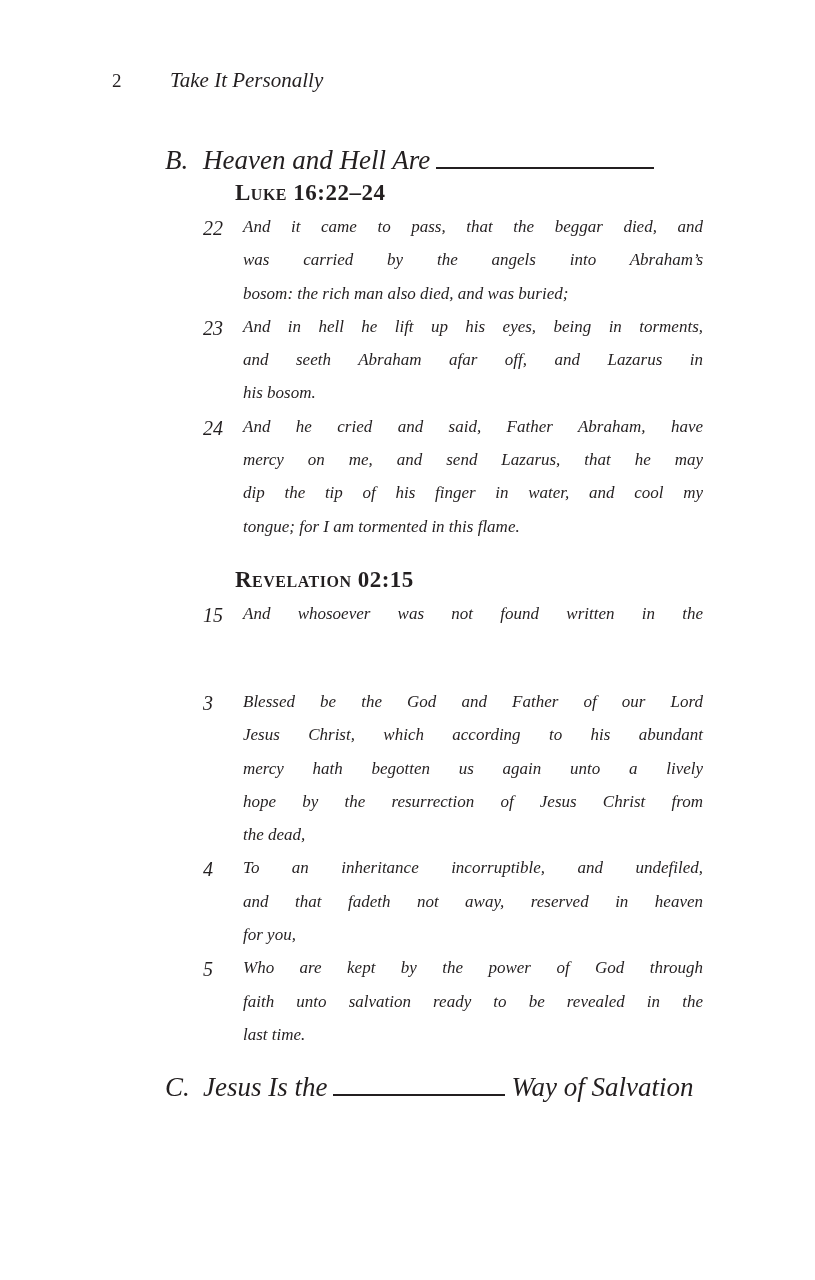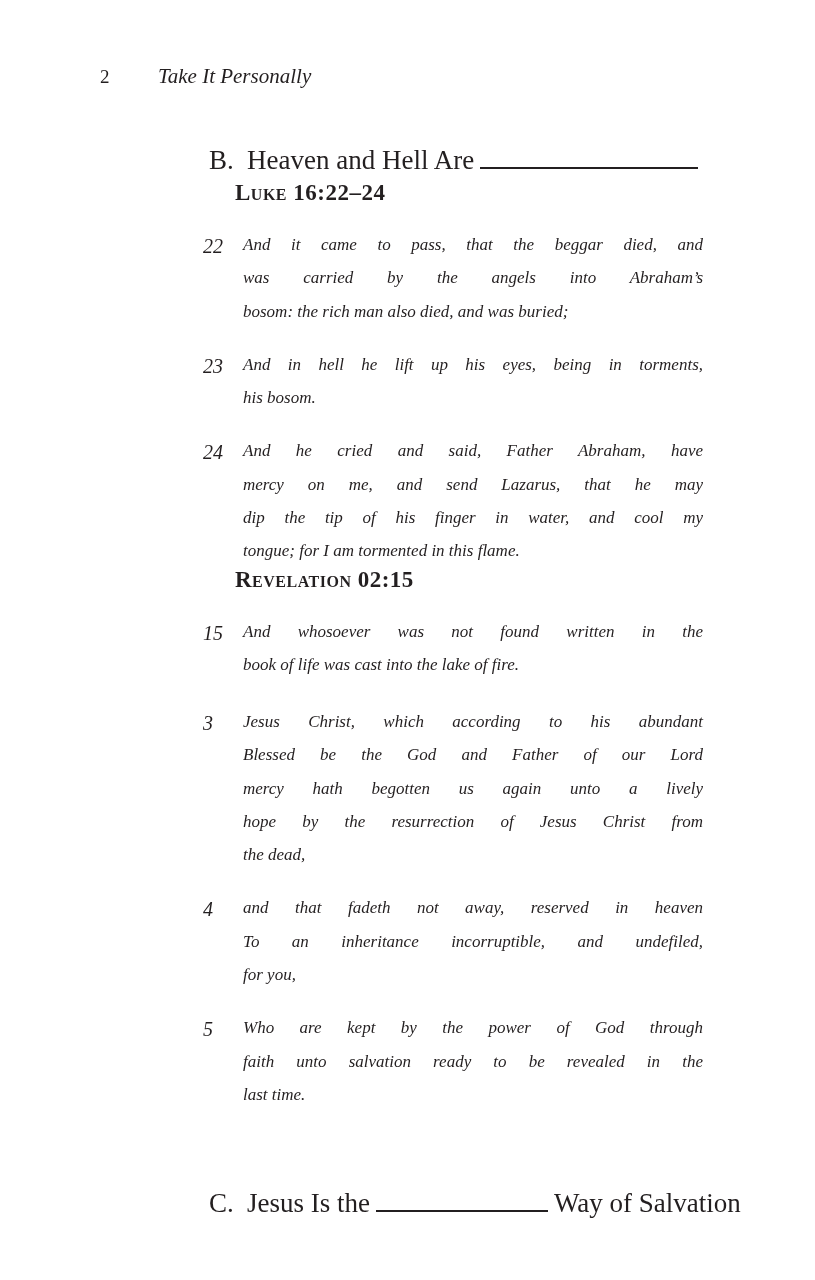--- a/index.html
+++ b/index.html
@@ -11,78 +11,77 @@
       width: 815px;
       height: 1280px;
       position: relative;
       overflow: hidden;
       font-family: "DejaVu Serif", "Liberation Serif", serif;
       color: #231f20;
     }
     .running-head {
       position: absolute;
       top: 60px;
-      left: 100px;
+      left: 112px;
       font-size: 19px;
-      line-height: 32px;
+      line-height: 40px;
     }
     .running-head .page-num {
       display: inline-block;
       width: 58px;
       font-family: "Liberation Serif", serif;
       font-size: 19px;
     }
     .running-head .book-title {
       font-style: italic;
       font-family: "Liberation Serif", serif;
       font-size: 21px;
     }
     .section-heading {
       position: absolute;
       left: 165px;
       font-family: "Liberation Serif", serif;
+      font-style: italic;
       font-size: 27px;
       line-height: 34px;
       white-space: nowrap;
-      margin-left: 44px;
     }
     .section-heading .letter {
       display: inline-block;
       width: 38px;
     }
     .blank {
       display: inline-block;
       border-bottom: 2px solid #231f20;
       height: 24px;
       vertical-align: baseline;
     }
     .blank.b { width: 218px; margin-left: 6px; }
     .blank.c { width: 172px; margin: 0 6px; }
     #heading-b { top: 143px; }
-    #heading-c { top: 1186px; }
+    #heading-c { top: 1070px; }
 
     .passage {
       position: absolute;
       left: 203px;
       width: 500px;
     }
     .ref {
       font-family: "Liberation Serif", serif;
       font-variant: small-caps;
       font-size: 23px;
       line-height: 30px;
       letter-spacing: 0.5px;
       font-weight: 600;
       margin-bottom: 2px;
       margin-left: 32px;
     }
     .verse {
       display: flex;
       align-items: flex-start;
-      margin-top: 20px;
     }
     .verse-num {
       width: 40px;
       flex: 0 0 40px;
       font-family: "Liberation Serif", serif;
       font-style: italic;
       font-size: 20px;
       line-height: 33.3px;
       padding-top: 2px;
     }
@@ -125,61 +124,61 @@
     <div class="verse-text">
       <span class="ln">And it came to pass, that the beggar died, and</span>
       <span class="ln">was carried by the angels into Abraham’s</span>
       <span class="ln last">bosom: the rich man also died, and was buried;</span>
     </div>
   </div>
   <div class="verse">
     <div class="verse-num">23</div>
     <div class="verse-text">
       <span class="ln">And in hell he lift up his eyes, being in torments,</span>
+      <span class="ln">and seeth Abraham afar off, and Lazarus in</span>
       <span class="ln last">his bosom.</span>
     </div>
   </div>
   <div class="verse">
     <div class="verse-num">24</div>
     <div class="verse-text">
       <span class="ln">And he cried and said, Father Abraham, have</span>
       <span class="ln">mercy on me, and send Lazarus, that he may</span>
       <span class="ln">dip the tip of his finger in water, and cool my</span>
       <span class="ln last">tongue; for I am tormented in this flame.</span>
     </div>
   </div>
 </div>
 
 <div class="passage" id="passage-rev">
   <div class="ref">Revelation 02:15</div>
   <div class="verse">
     <div class="verse-num">15</div>
     <div class="verse-text">
       <span class="ln">And whosoever was not found written in the</span>
-      <span class="ln last">book of life was cast into the lake of fire.</span>
     </div>
   </div>
 </div>
 
 <div class="passage" id="passage-peter">
   <div class="verse">
     <div class="verse-num">3</div>
     <div class="verse-text">
+      <span class="ln">Blessed be the God and Father of our Lord</span>
       <span class="ln">Jesus Christ, which according to his abundant</span>
-      <span class="ln">Blessed be the God and Father of our Lord</span>
       <span class="ln">mercy hath begotten us again unto a lively</span>
       <span class="ln">hope by the resurrection of Jesus Christ from</span>
       <span class="ln last">the dead,</span>
     </div>
   </div>
   <div class="verse">
     <div class="verse-num">4</div>
     <div class="verse-text">
+      <span class="ln">To an inheritance incorruptible, and undefiled,</span>
       <span class="ln">and that fadeth not away, reserved in heaven</span>
-      <span class="ln">To an inheritance incorruptible, and undefiled,</span>
       <span class="ln last">for you,</span>
     </div>
   </div>
   <div class="verse">
     <div class="verse-num">5</div>
     <div class="verse-text">
       <span class="ln">Who are kept by the power of God through</span>
       <span class="ln">faith unto salvation ready to be revealed in the</span>
       <span class="ln last">last time.</span>
     </div>

